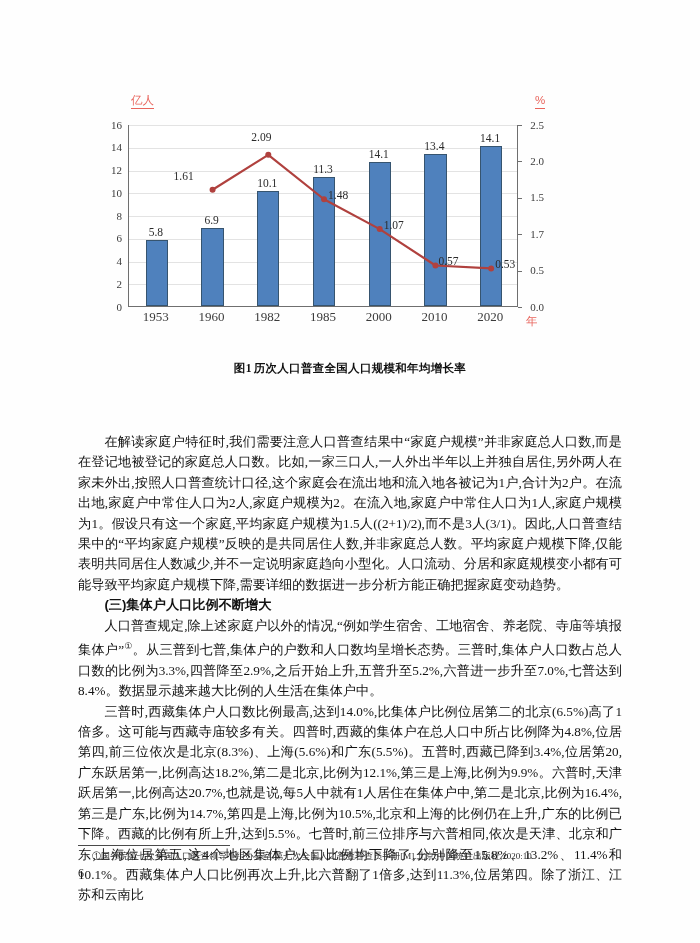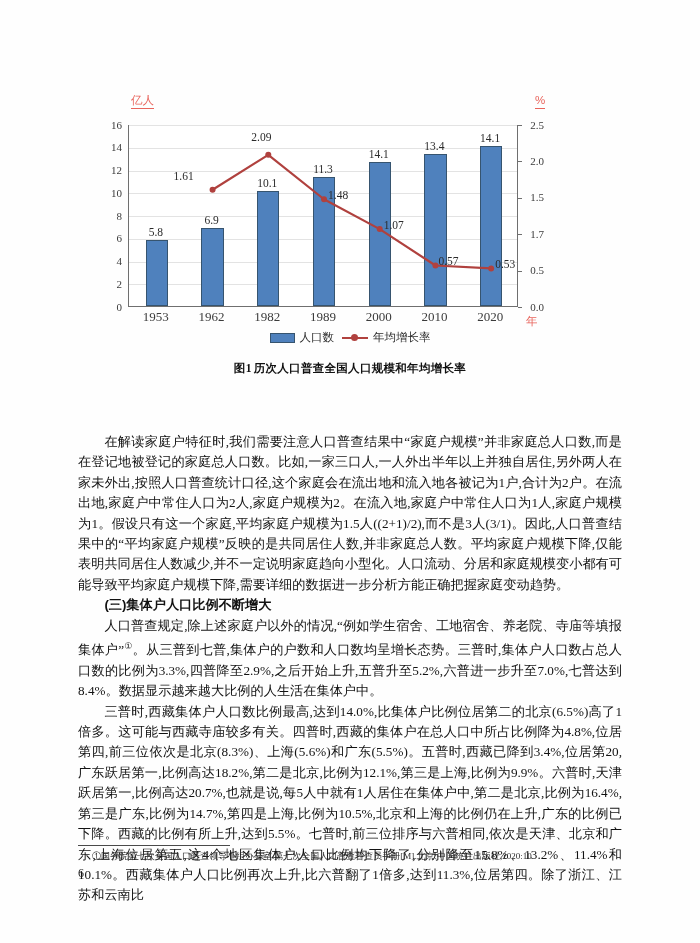--- a/index.html
+++ b/index.html
@@ -307,23 +307,23 @@
         <div class="tickmark-right" style="top: 154.2px;"></div>
         <div class="ytick-right" style="left: 524px; top: 112.3px;">1.5</div>
         <div class="tickmark-right" style="top: 117.8px;"></div>
         <div class="ytick-right" style="left: 524px; top: 75.9px;">2.0</div>
         <div class="tickmark-right" style="top: 81.4px;"></div>
         <div class="ytick-right" style="left: 524px; top: 39.5px;">2.5</div>
         <div class="tickmark-right" style="top: 45px;"></div>
       </div>
     <div id="xtick-wrap">
         <div class="xtick" style="left: 127.857px;">1953</div>
-        <div class="xtick" style="left: 183.571px;">1962</div>
+        <div class="xtick" style="left: 183.571px;">1960</div>
         <div class="xtick" style="left: 239.286px;">1982</div>
-        <div class="xtick" style="left: 295px;">1989</div>
+        <div class="xtick" style="left: 295px;">1985</div>
         <div class="xtick" style="left: 350.714px;">2000</div>
         <div class="xtick" style="left: 406.429px;">2010</div>
         <div class="xtick" style="left: 462.143px;">2020</div>
       </div>
 
     <div class="chart-area">
       <div id="gridlines">
           <div class="gridline" style="top: 159.25px;"></div>
           <div class="gridline" style="top: 136.5px;"></div>
           <div class="gridline" style="top: 113.75px;"></div>
@@ -364,30 +364,20 @@
       </div>
     <div id="line-labels">
         <div class="line-label" style="left: 173.571px; top: 89.792px;">1.61</div>
         <div class="line-label" style="left: 251.286px; top: 50.848px;">2.09</div>
         <div class="line-label" style="left: 328px; top: 109.256px;">1.48</div>
         <div class="line-label" style="left: 383.714px; top: 139.104px;">1.07</div>
         <div class="line-label" style="left: 438.429px; top: 174.504px;">0.57</div>
         <div class="line-label" style="left: 495.143px; top: 178.416px;">0.53</div>
       </div>
 
-    <div class="legend">
-      <div class="legend-item">
-        <span class="legend-swatch-bar"></span>
-        <span>人口数</span>
-      </div>
-      <div class="legend-item">
-        <span class="legend-swatch-line"></span>
-        <span>年均增长率</span>
-      </div>
-    </div>
   </div>
 
   <div class="fig-caption">
     <span class="num">图1</span><span>历次人口普查全国人口规模和年均增长率</span>
   </div>
 
 
   <div class="body">
     <p class="para">在解读家庭户特征时,我们需要注意人口普查结果中“家庭户规模”并非家庭总人口数,而是在登记地被登记的家庭总人口数。比如,一家三口人,一人外出半年以上并独自居住,另外两人在家未外出,按照人口普查统计口径,这个家庭会在流出地和流入地各被记为1户,合计为2户。在流出地,家庭户中常住人口为2人,家庭户规模为2。在流入地,家庭户中常住人口为1人,家庭户规模为1。假设只有这一个家庭,平均家庭户规模为1.5人((2+1)/2),而不是3人(3/1)。因此,人口普查结果中的“平均家庭户规模”反映的是共同居住人数,并非家庭总人数。平均家庭户规模下降,仅能表明共同居住人数减少,并不一定说明家庭趋向小型化。人口流动、分居和家庭规模变小都有可能导致平均家庭户规模下降,需要详细的数据进一步分析方能正确把握家庭变动趋势。</p>
     <h3 class="subhead">(三)集体户人口比例不断增大</h3>

